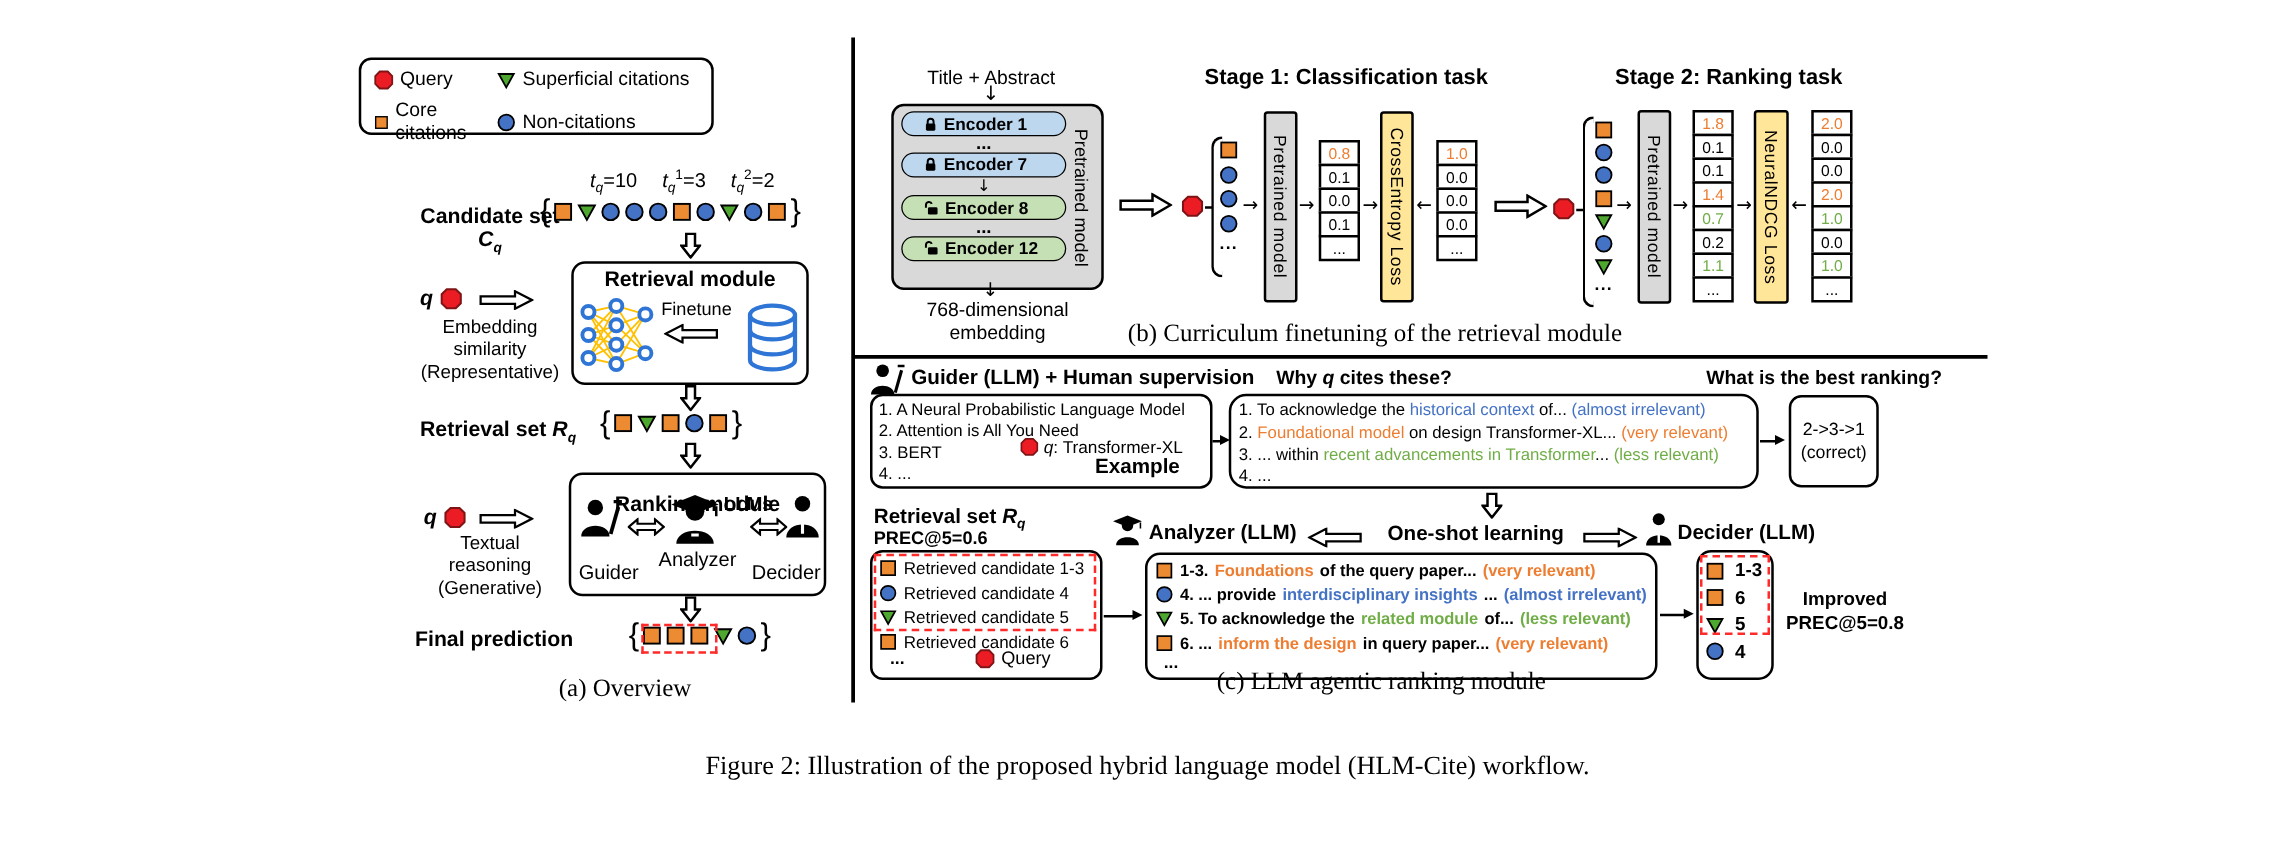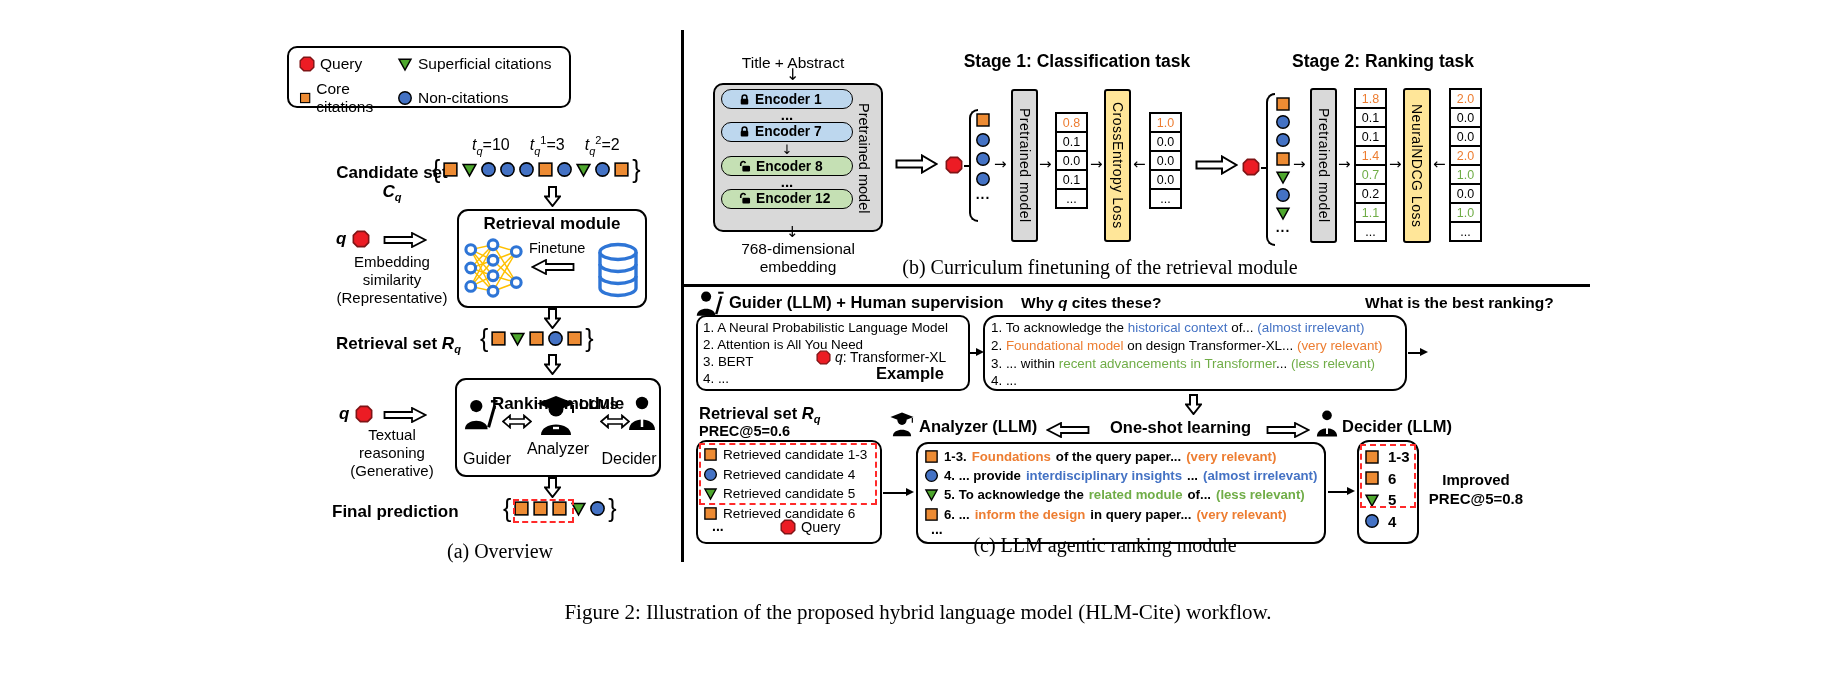--- a/index.html
+++ b/index.html
@@ -519,20 +519,24 @@
   <div class="box" style="left:983px;top:315px;width:424px;height:76px;border-radius:14px"></div>
   <div class="abs rich-rows" style="left:991px;top:319px;width:410px">
     <div><span>1. To acknowledge the </span><span class="c-blue">historical context</span><span> of... </span><span class="c-blue">(almost irrelevant)</span></div>
     <div><span>2. </span><span class="c-orange">Foundational model</span><span> on design Transformer-XL... </span><span class="c-orange">(very relevant)</span></div>
     <div><span>3. ... within </span><span class="c-green">recent advancements in Transformer</span><span>... </span><span class="c-green">(less relevant)</span></div>
     <div><span>4. ...</span></div>
   </div>
 
   <div class="abs b" style="left:1365px;top:294px;width:190px;font-size:15.5px">What is the best ranking?</div>
   <div class="arrline" style="left:1408px;top:352px;width:15px"></div>
+  <div class="box" style="left:1431px;top:316px;width:72px;height:74px;border-radius:10px;display:flex;flex-direction:column;align-items:center;justify-content:center;font-size:14.2px;line-height:18px">
+    <span>2-&gt;3-&gt;1</span>
+    <span>(correct)</span>
+  </div>
 
   <svg class="abs" style="left:1185px;top:394px" width="17" height="21" viewBox="0 0 17 21">
       <polygon points="5,1 12,1 12,10.5 16,10.5 8.5,20 1,10.5 5,10.5" fill="#fff" stroke="#000" stroke-width="2"></polygon>
     </svg>
 
   <div class="abs b" style="left:699px;top:404px;font-size:16.5px">
     <span>Retrieval set </span><i>R</i><sub class="i">q</sub>
   </div>
   <div class="abs b" style="left:699px;top:423px;font-size:14.5px">PREC@5=0.6</div>
 

